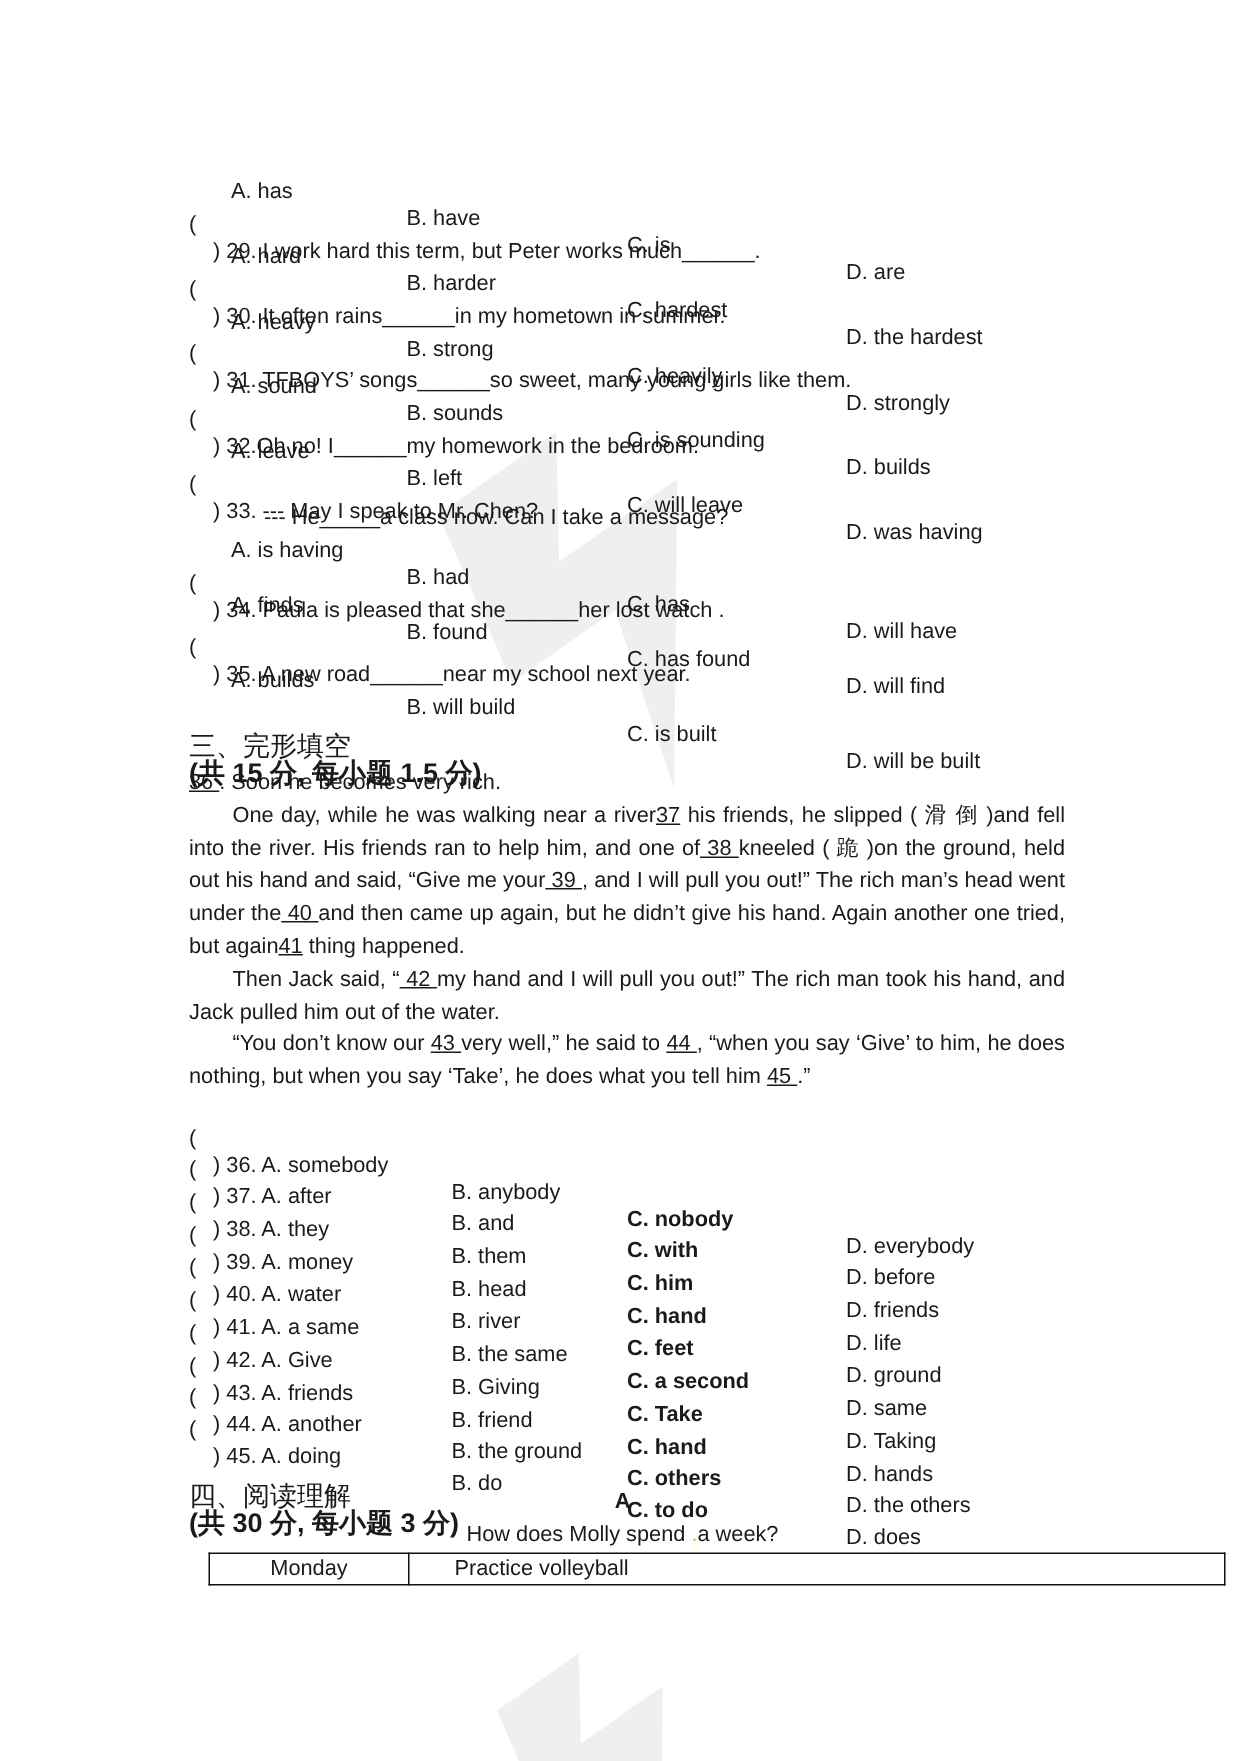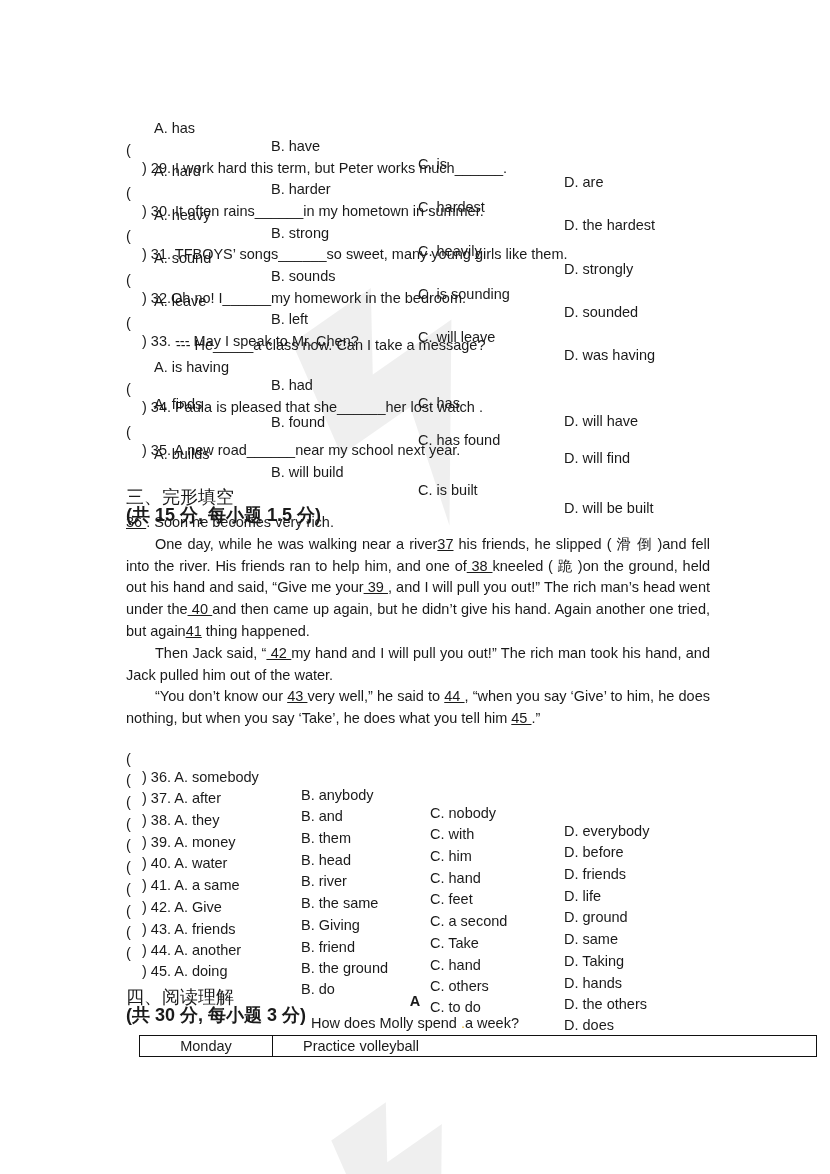--- a/index.html
+++ b/index.html
@@ -13,21 +13,21 @@
   }
   .watermark2 {
     position: absolute; left: 300px; top: 1080px; width: 240px; height: 200px;
     opacity: 0.06; transform: rotate(-35deg); pointer-events: none;
   }
   .line { position: absolute; white-space: pre; line-height: 18px; }
   .paren { position: absolute; left: 126px; }
   .stem { position: absolute; left: 142px; }
   .opt { position: absolute; }
   .oa { left: 154px; } .ob { left: 271px; } .oc { left: 418px; } .od { left: 564px; }
-  .coa { left: 142px; } .cob { left: 301px; } .coc { left: 430px; } .cod { left: 564px; }
+  .coa { left: 142px; } .cob { left: 301px; } .coc { left: 418px; font-weight: bold; } .cod { left: 564px; }
   .section-title { position: absolute; left: 116px; font-size: 18px; }
   .section-title b { font-weight: bold; }
   .para { position: absolute; left: 126px; width: 584px; line-height: 21.7px; white-space: normal; text-align: justify; }
   .u { text-decoration: underline; }
   .center { position: absolute; left: 0; width: 830px; text-align: center; }
   table.sched { position: absolute; left: 139px; top: 1035px; width: 678px; border-collapse: collapse; }
   table.sched td { border: 1.6px solid #111; height: 20px; padding: 0; font-size: 14.5px; }
   table.sched td.day { width: 132px; text-align: center; }
   table.sched td.act { padding-left: 30px; margin-left: 16px; }
   .dot { color: #e0b030; }
@@ -72,21 +72,21 @@
 </div>
 
 <div class="line" style="top:209px">
   <span class="paren">(</span>
   <span class="stem">) 31. TFBOYS’ songs______so sweet, many young girls like them.</span>
 </div>
 <div class="line" style="top:231px">
   <span class="opt oa">A. sound</span>
   <span class="opt ob">B. sounds</span>
   <span class="opt oc">C. is sounding</span>
-  <span class="opt od">D. sounded</span>
+  <span class="opt od">D. builds</span>
 </div>
 
 <div class="line" style="top:253px">
   <span class="paren">(</span>
   <span class="stem">) 32.Oh no! I______my homework in the bedroom.</span>
 </div>
 <div class="line" style="top:274px">
   <span class="opt oa">A. leave</span>
   <span class="opt ob">B. left</span>
   <span class="opt oc">C. will leave</span>

